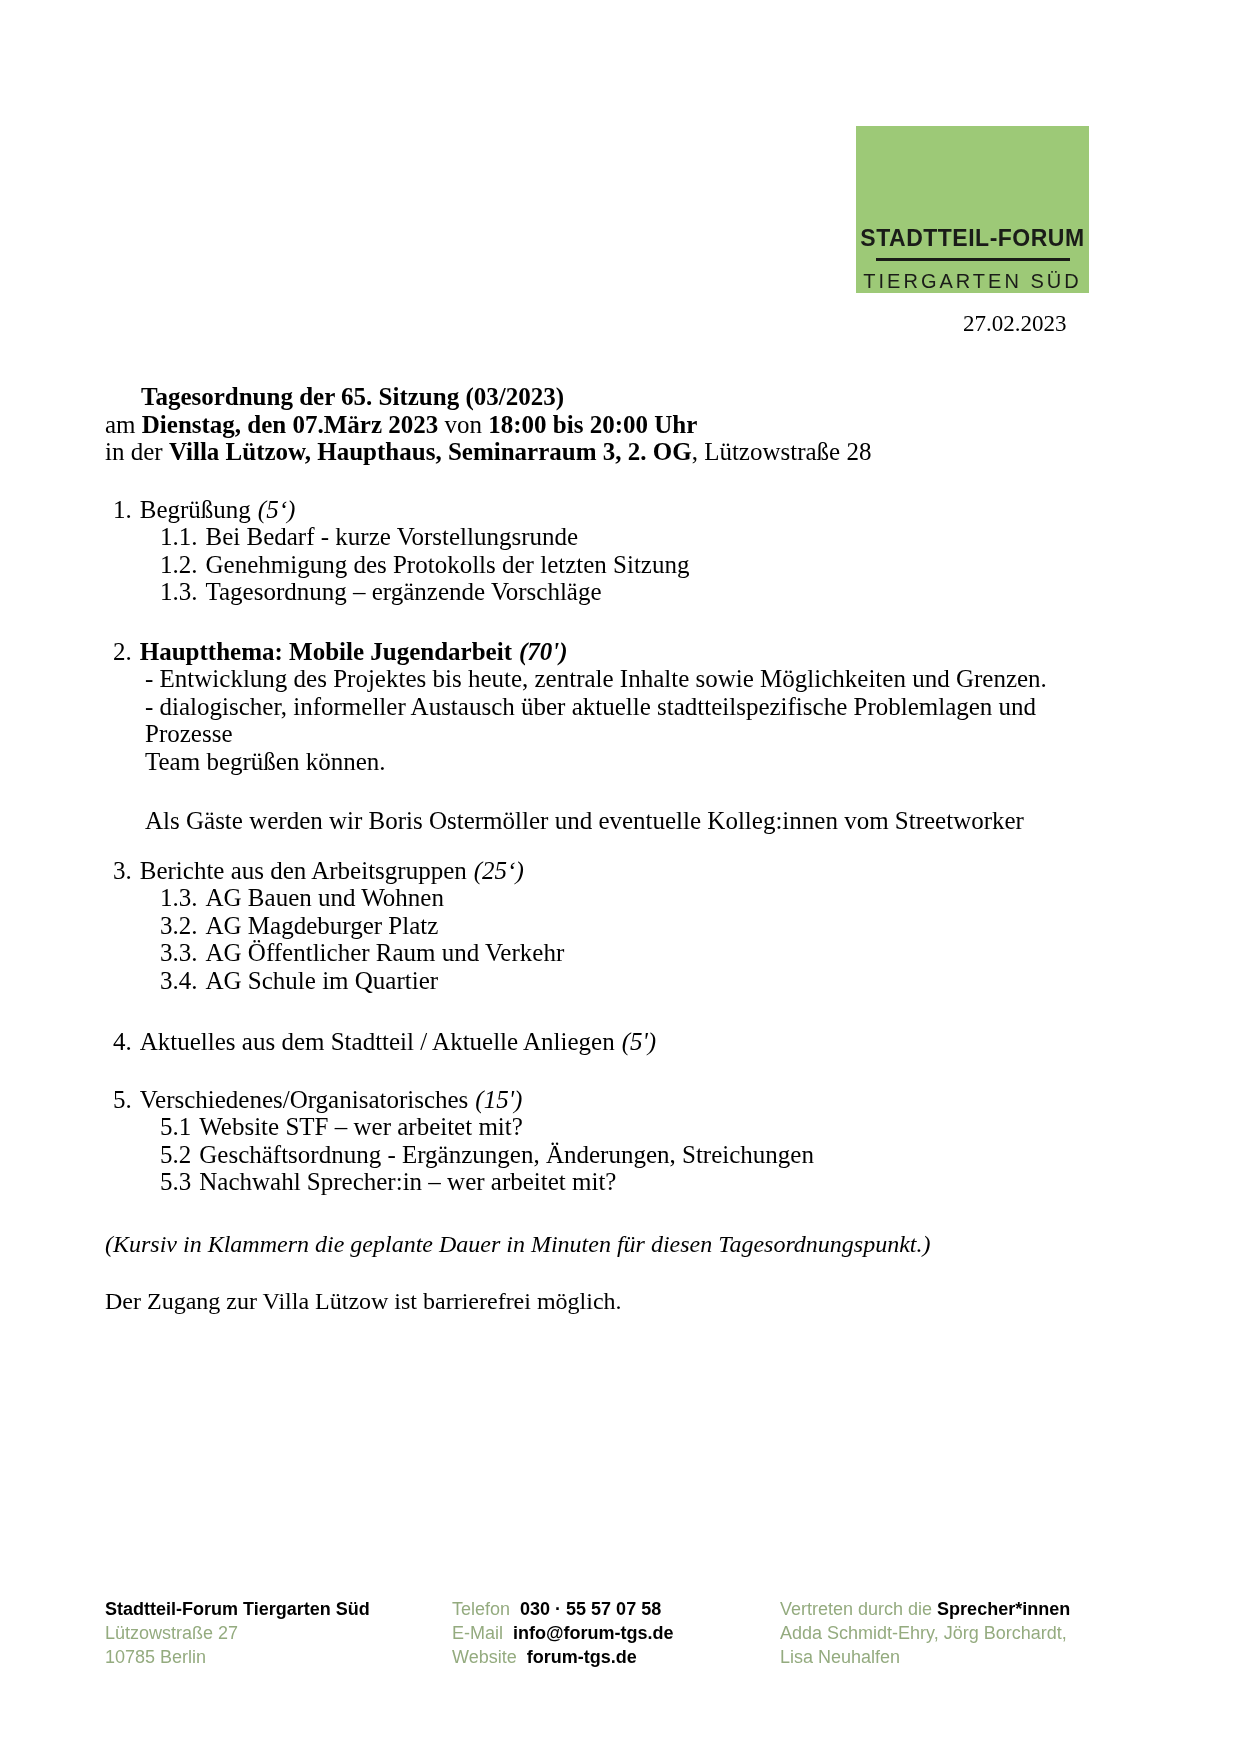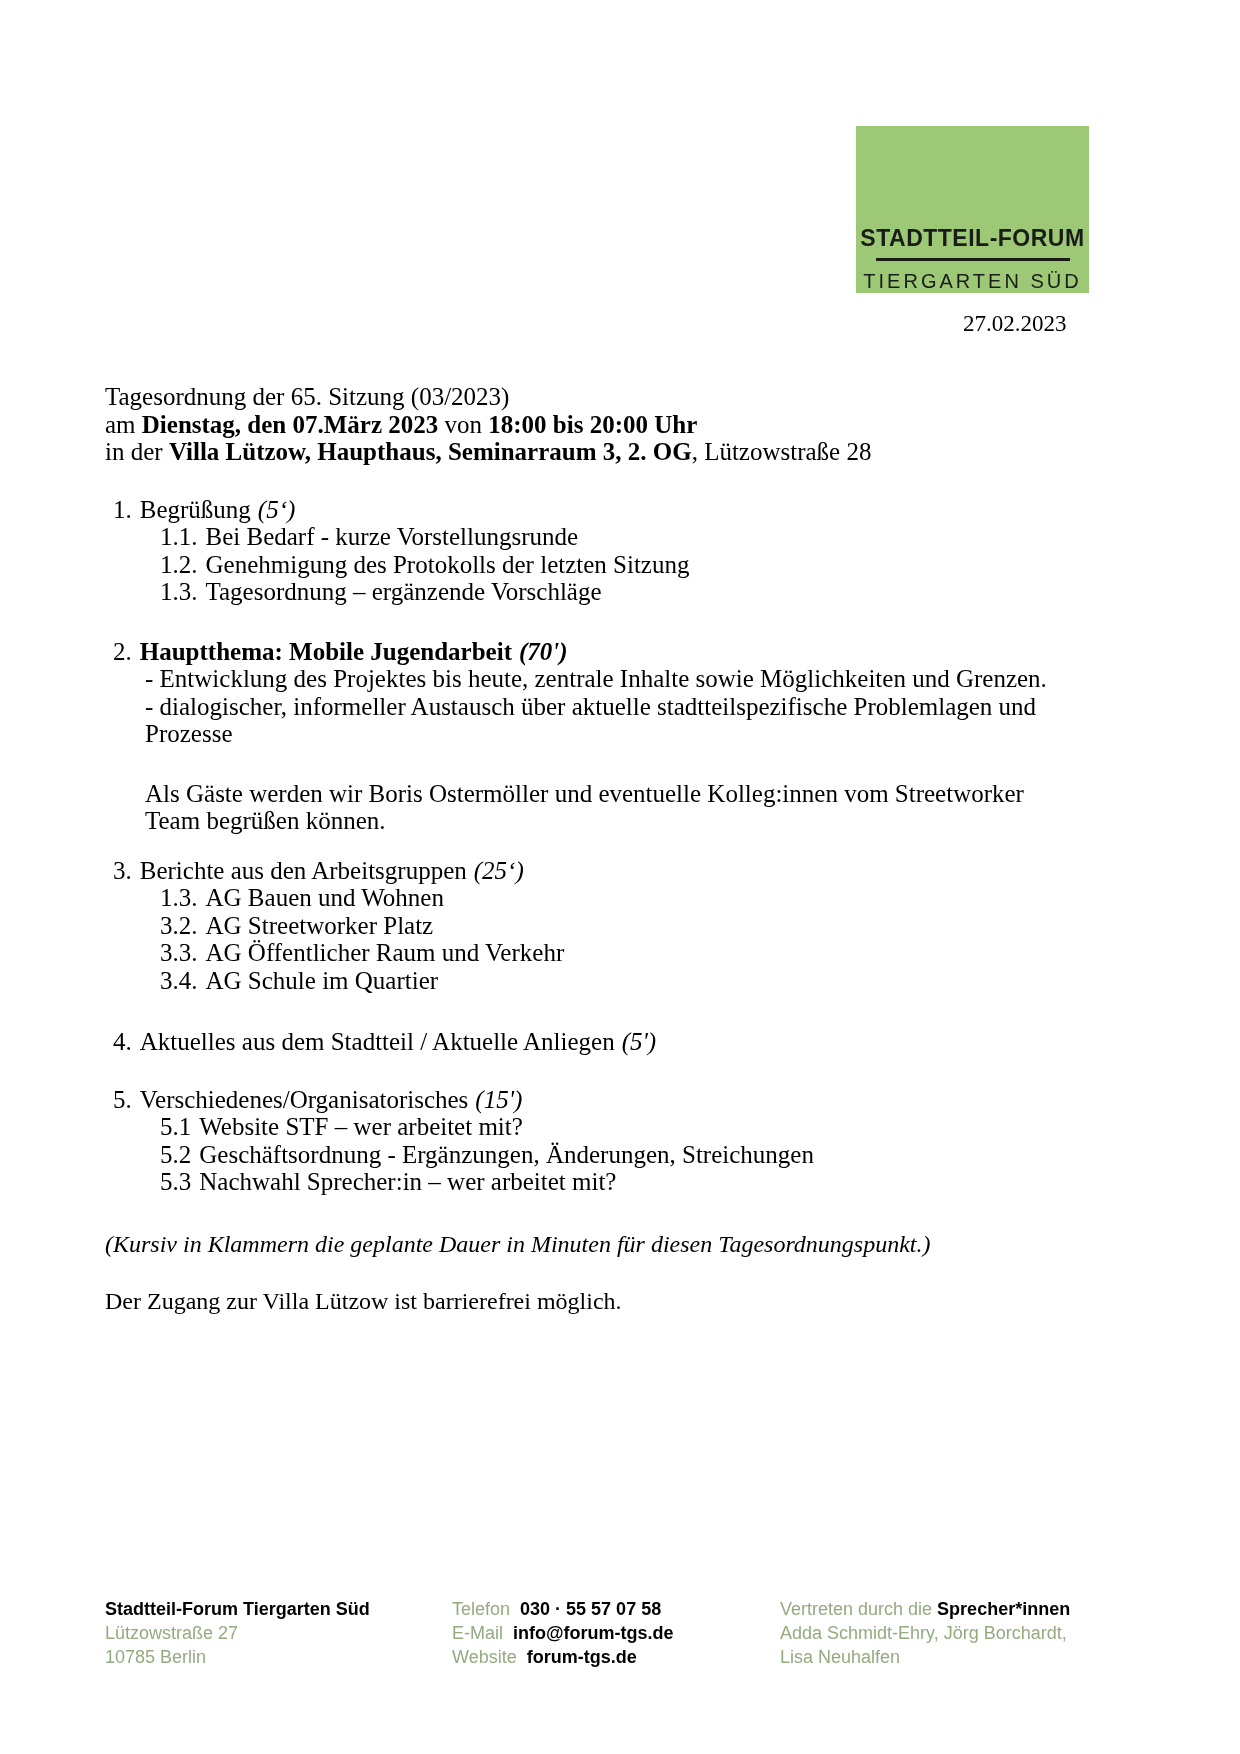--- a/index.html
+++ b/index.html
@@ -39,21 +39,21 @@
   }
 
   
   .main {
     position: absolute;
     left: 105px; top: 383px;
     width: 1000px;
     font-size: 25px;
     line-height: 27.5px;
   }
-  .h-title { font-weight: 400; }
+  .h-title { font-weight: 700; margin-left: 36px; }
   b { font-weight: 700; }
 
   .item { padding-left: 8px; }
   .sub  { padding-left: 55px; }
   .indent1 { padding-left: 40px; }
   .num { margin-right: 8px; }
   .dur { font-style: italic; margin-left: 7px; }
   .bold-run { font-weight: 700; }
 
   .gap-a { margin-top: 30px; }  
@@ -104,26 +104,26 @@
 
     <div class="item gap-a"><span class="num">1.</span><span>Begrüßung</span><span class="dur">(5‘)</span></div>
     <div class="sub"><span class="num">1.1.</span><span>Bei Bedarf - kurze Vorstellungsrunde</span></div>
     <div class="sub"><span class="num">1.2.</span><span>Genehmigung des Protokolls der letzten Sitzung</span></div>
     <div class="sub"><span class="num">1.3.</span><span>Tagesordnung – ergänzende Vorschläge</span></div>
 
     <div class="item gap-b"><span class="num">2.</span><span class="bold-run">Hauptthema: Mobile Jugendarbeit</span><span class="dur bold-run">(70')</span></div>
     <div class="indent1">- Entwicklung des Projektes bis heute, zentrale Inhalte sowie Möglichkeiten und Grenzen.</div>
     <div class="indent1">- dialogischer, informeller Austausch über aktuelle stadtteilspezifische Problemlagen und</div>
     <div class="indent1">Prozesse</div>
+    <div class="indent1">Team begrüßen können.</div>
     <div class="indent1 gap-note">Als Gäste werden wir Boris Ostermöller und eventuelle Kolleg:innen vom Streetworker</div>
-    <div class="indent1">Team begrüßen können.</div>
 
     <div class="item gap-c"><span class="num">3.</span><span>Berichte aus den Arbeitsgruppen</span><span class="dur">(25‘)</span></div>
     <div class="sub"><span class="num">1.3.</span><span>AG Bauen und Wohnen</span></div>
-    <div class="sub"><span class="num">3.2.</span><span>AG Streetworker Platz</span></div>
+    <div class="sub"><span class="num">3.2.</span><span>AG Magdeburger Platz</span></div>
     <div class="sub"><span class="num">3.3.</span><span>AG Öffentlicher Raum und Verkehr</span></div>
     <div class="sub"><span class="num">3.4.</span><span>AG Schule im Quartier</span></div>
 
     <div class="item gap-d"><span class="num">4.</span><span>Aktuelles aus dem Stadtteil / Aktuelle Anliegen</span><span class="dur">(5')</span></div>
 
     <div class="item gap-e"><span class="num">5.</span><span>Verschiedenes/Organisatorisches</span><span class="dur">(15')</span></div>
     <div class="sub"><span class="num">5.1</span><span>Website STF – wer arbeitet mit?</span></div>
     <div class="sub"><span class="num">5.2</span><span>Geschäftsordnung - Ergänzungen, Änderungen, Streichungen</span></div>
     <div class="sub"><span class="num">5.3</span><span>Nachwahl Sprecher:in – wer arbeitet mit?</span></div>
 

